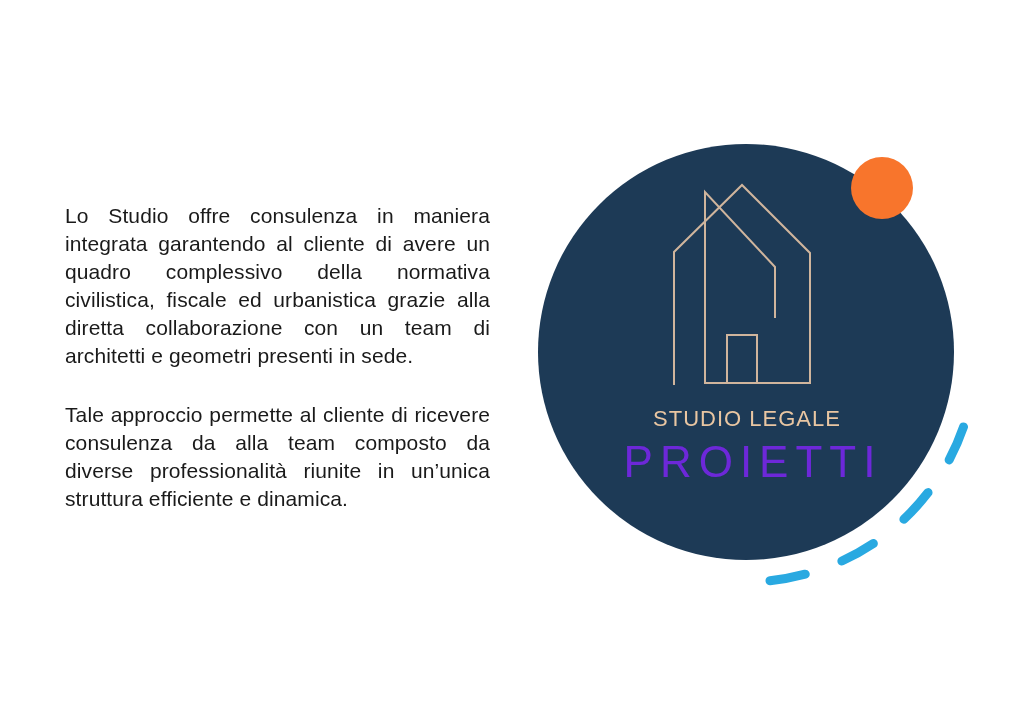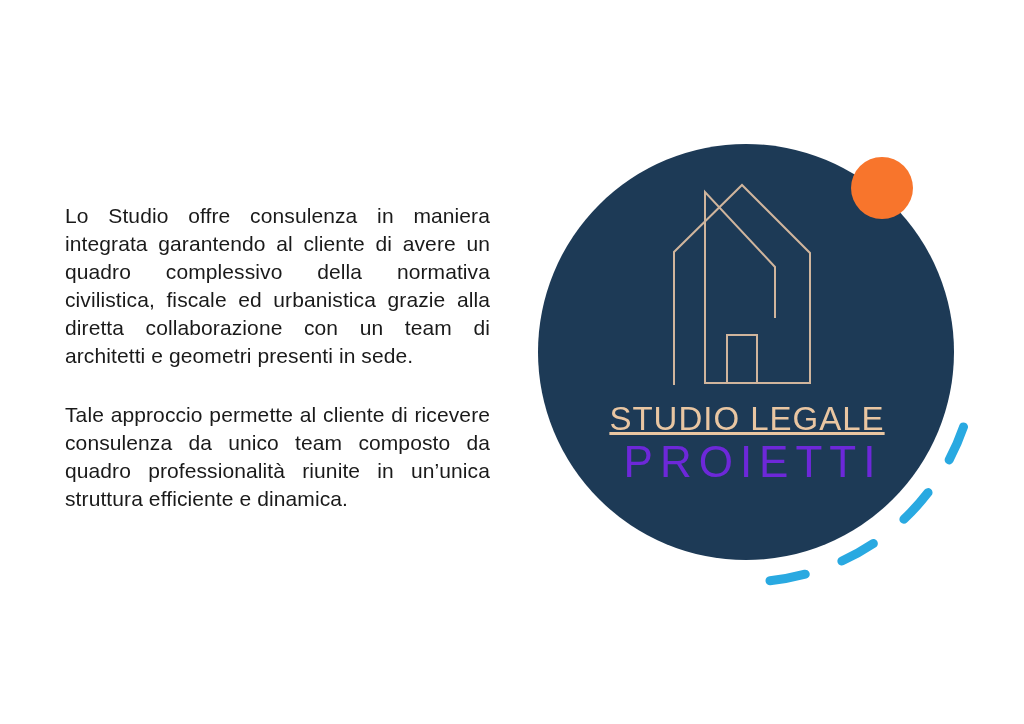--- a/index.html
+++ b/index.html
@@ -40,42 +40,41 @@
   .logo-text-line1, .logo-text-line2 {
     position: absolute;
     left: 524px;
     width: 444px;
     text-align: center;
     white-space: nowrap;
     font-family: "Liberation Sans", sans-serif;
   }
   .logo-text-line1 {
     top: 402px;
-    font-size: 33px;
+    font-size: 22px;
     line-height: 33px;
     letter-spacing: 1px;
     padding-left: 1px;
-    text-decoration: underline;
   }
   .logo-text-line2 {
     top: 440px;
     font-size: 44px;
     line-height: 44px;
     letter-spacing: 7px;
     padding-left: 7px;
   }
 </style>
 </head>
 <body>
 
 <div class="page">
 
   <div class="text-col" style="color: rgb(26, 26, 26);">
     <p>Lo Studio offre consulenza in maniera integrata garantendo al cliente di avere un quadro complessivo della normativa civilistica, fiscale ed urbanistica grazie alla diretta collaborazione con un team di architetti e geometri presenti in sede.</p>
-    <p>Tale approccio permette al cliente di ricevere consulenza da unico team composto da quadro professionalità riunite in un’unica struttura efficiente e dinamica.</p>
+    <p>Tale approccio permette al cliente di ricevere consulenza da alla team composto da diverse professionalità riunite in un’unica struttura efficiente e dinamica.</p>
   </div>
 
   <svg class="logo-svg" viewBox="0 0 1024 724">
 
     <circle cx="746" cy="352" r="208" fill="#1d3a56"></circle>
 
     <path d="M 674,385 L 674,252 L 742,185 L 810,253 L 810,383 L 705,383 L 705,192 L 775,267 L 775,318" fill="none" stroke-width="2" stroke="#d0b59d"></path>
 
     <path d="M 727,383 L 727,335 L 757,335 L 757,383" fill="none" stroke-width="2" stroke="#d0b59d"></path>
 

